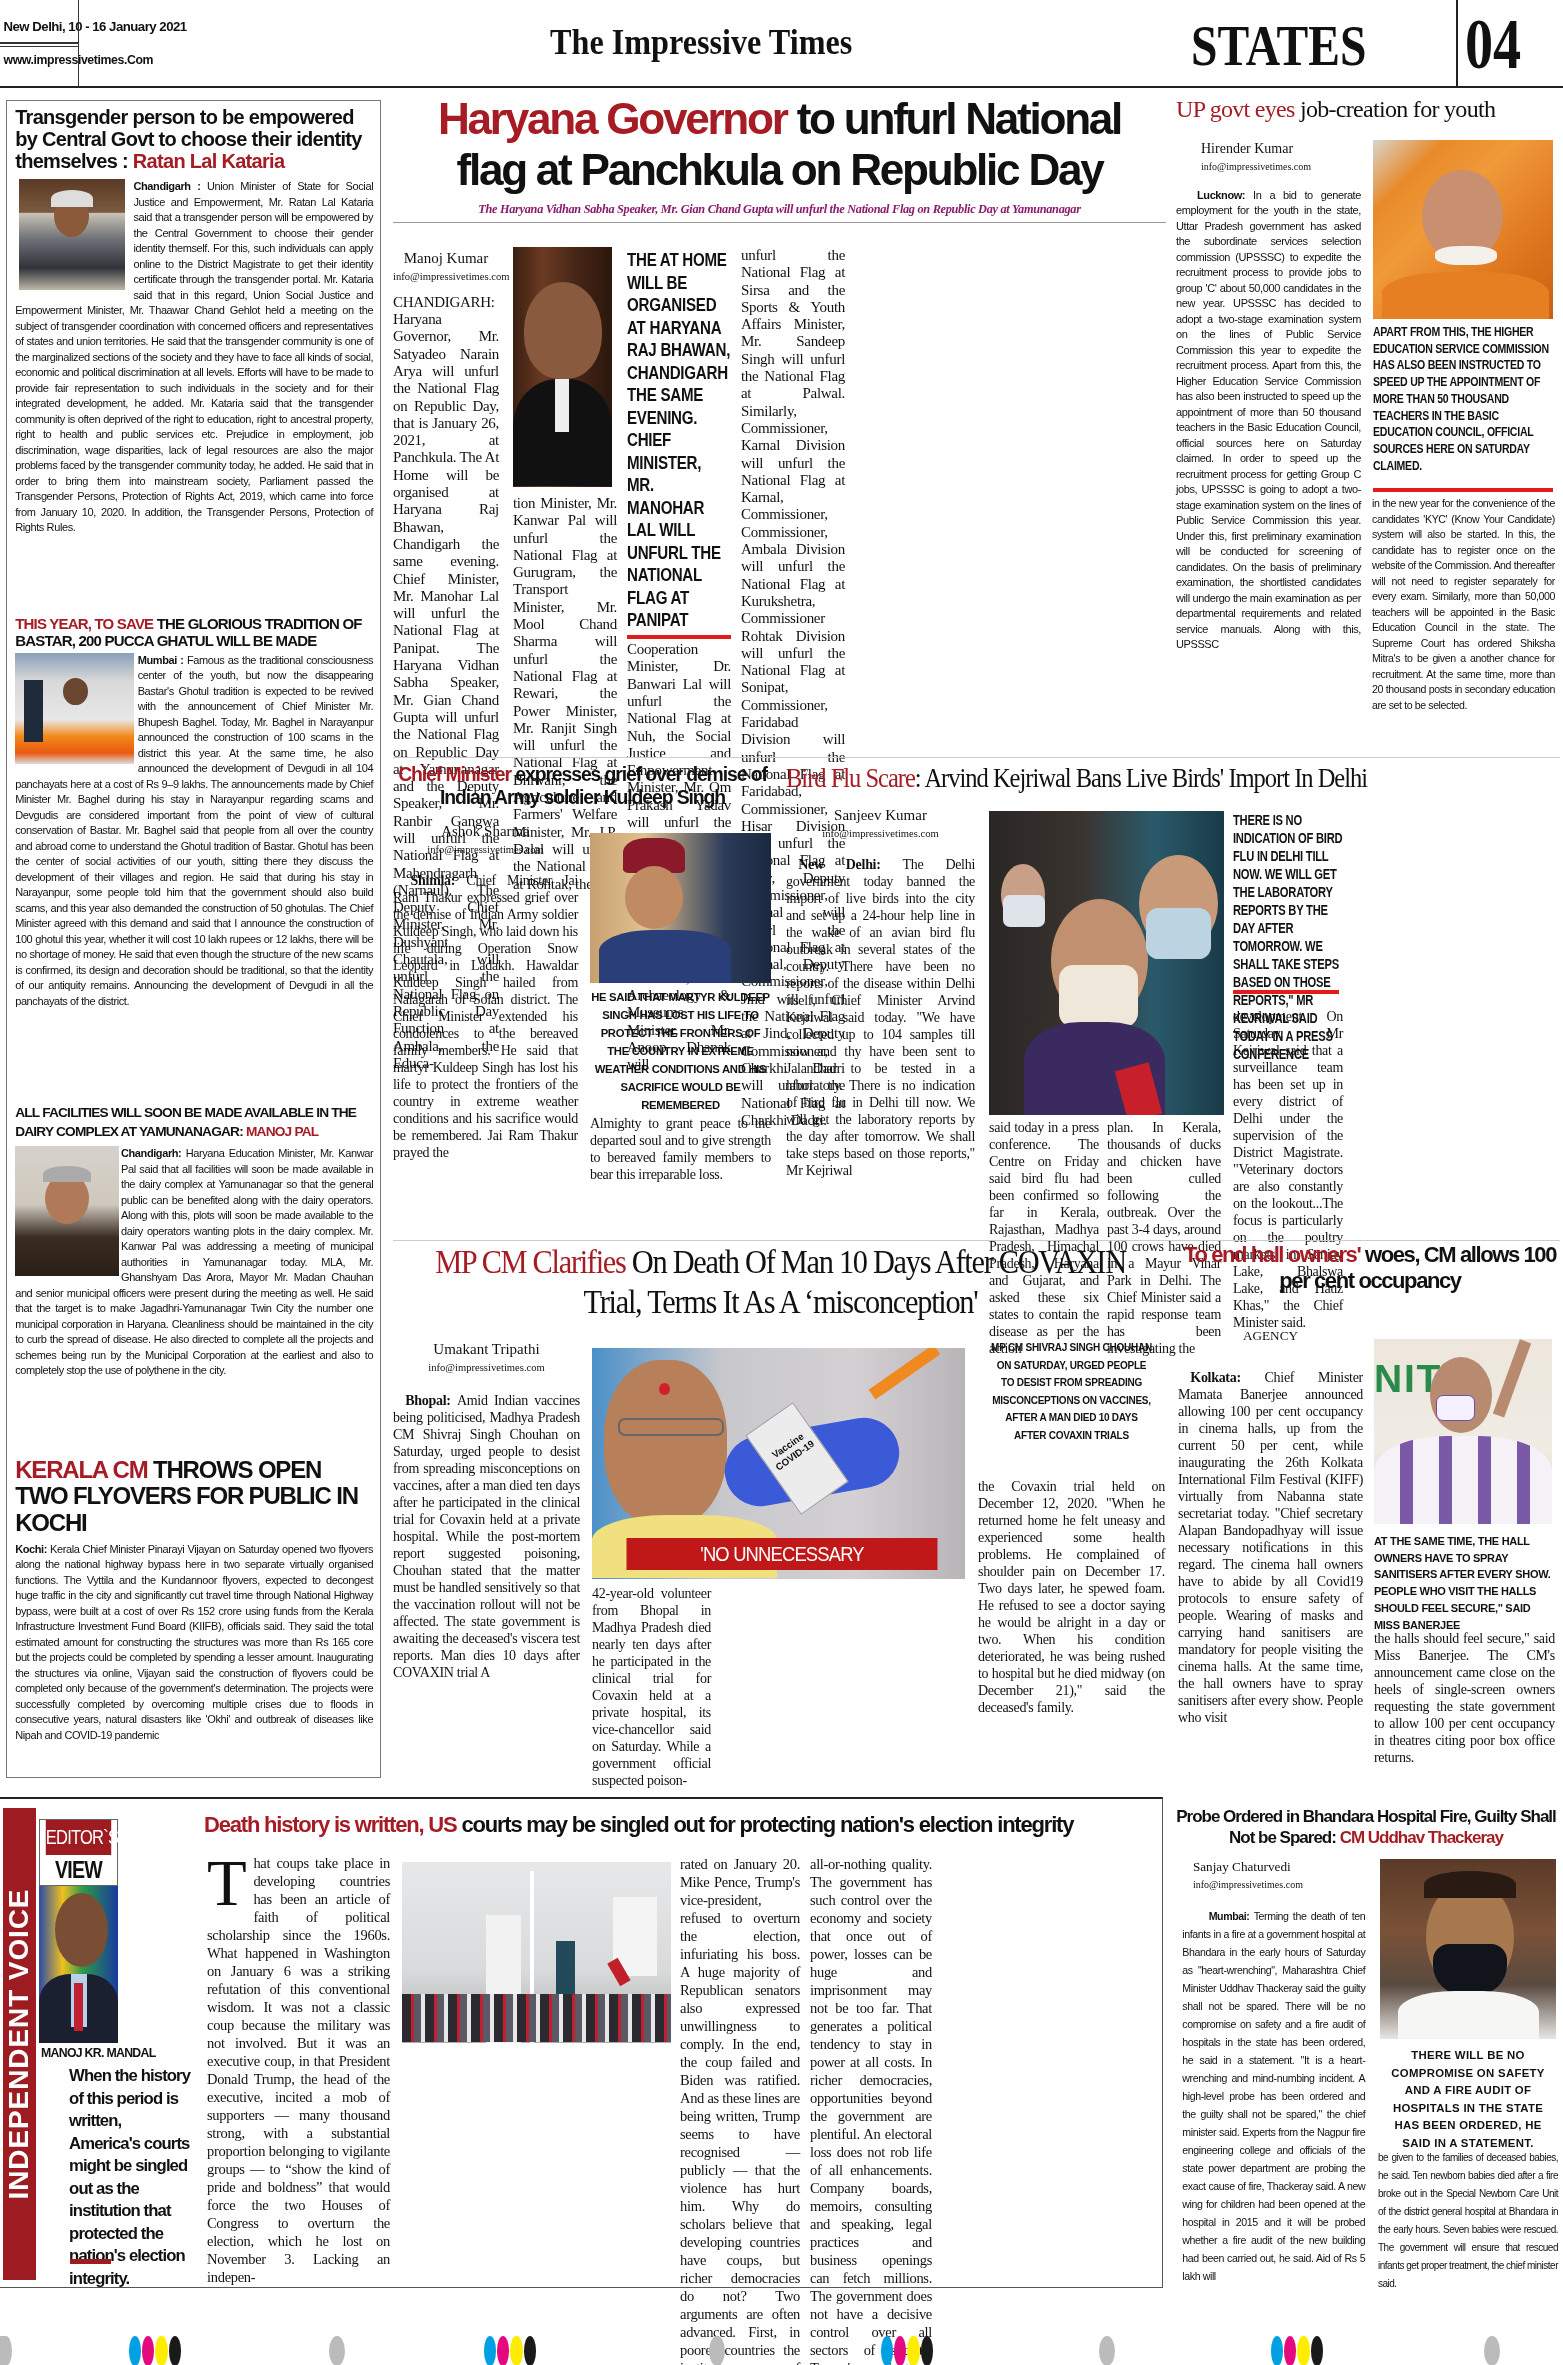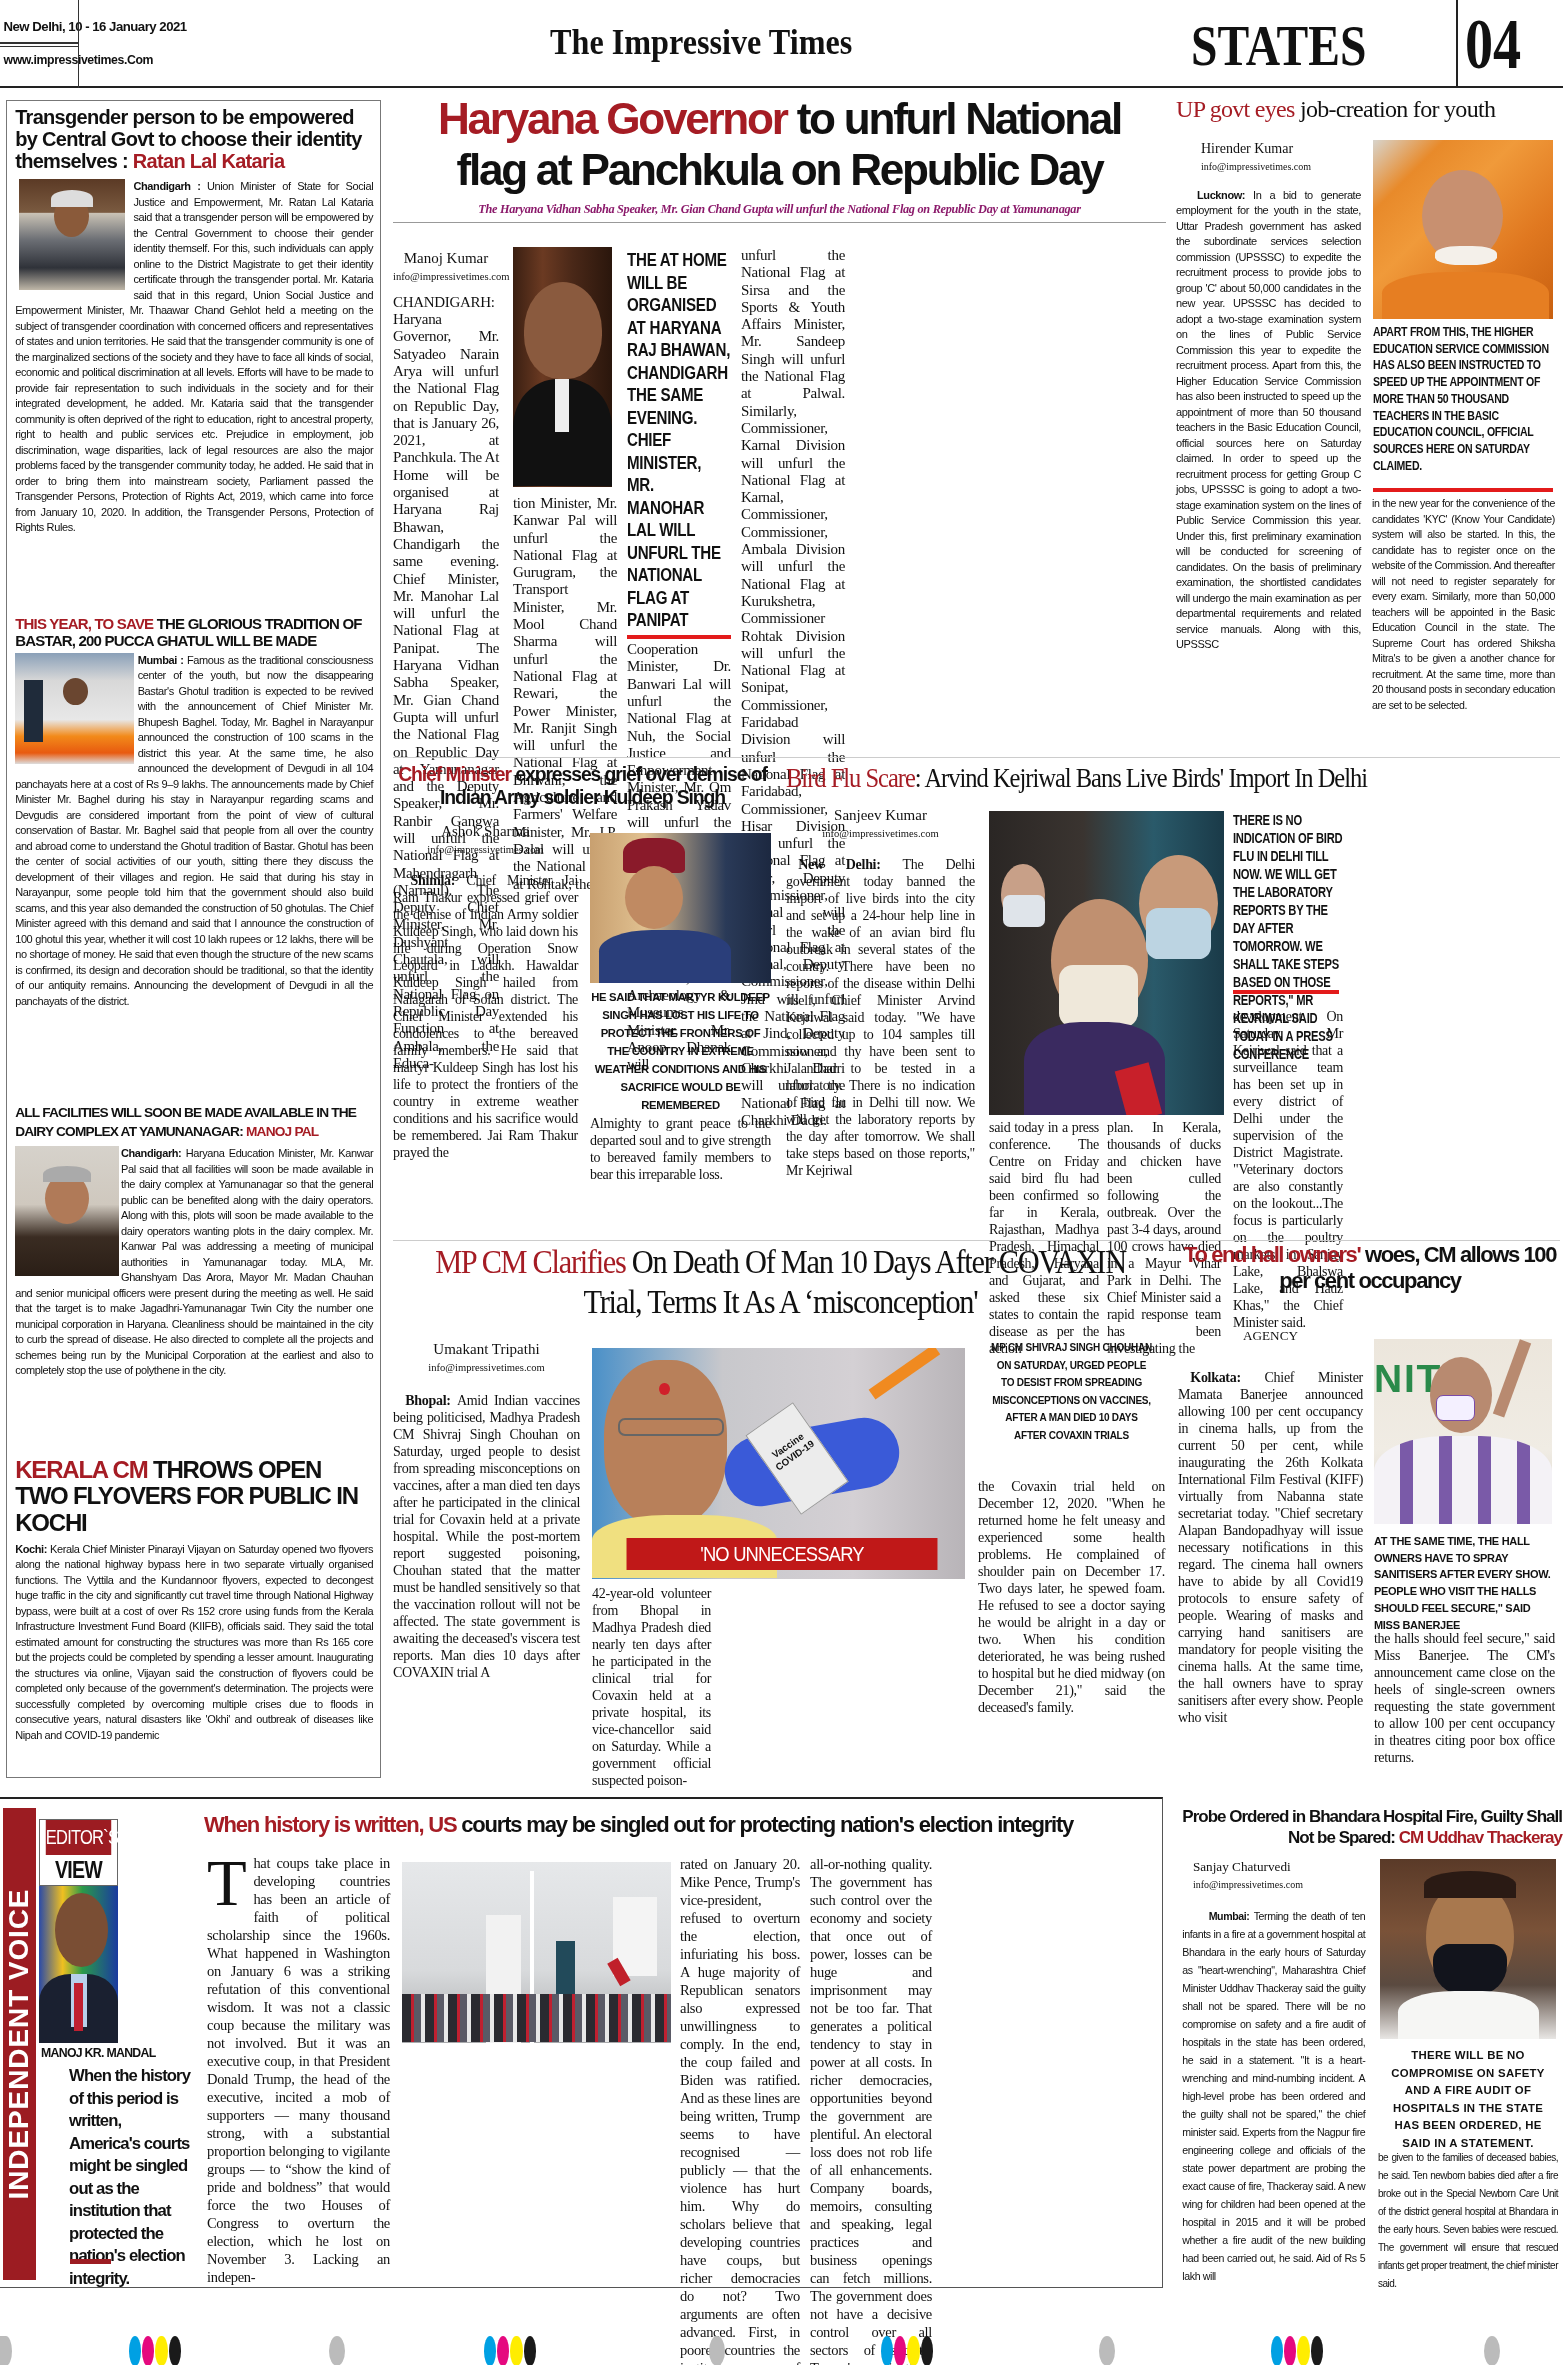--- a/index.html
+++ b/index.html
@@ -235,40 +235,40 @@
     <div style="position:absolute;left:16px;top:7px;width:53px;height:74px;border-radius:50%;background:#7a4e34"></div>
     <div style="position:absolute;left:0;top:88px;width:79px;height:69px;border-radius:40% 40% 0 0;background:#1a2030"></div>
     <div style="position:absolute;left:32px;top:88px;width:16px;height:53px;background:#b8d0ea"></div>
     <div style="position:absolute;left:35px;top:97px;width:8.8px;height:48px;background:#c02030"></div>
   </div>
   <div class="abs sans" style="left:41px;top:247px;font-weight:bold;font-size:12.3px;letter-spacing:-0.7px">MANOJ KR. MANDAL</div>
   <div class="abs sans" style="left:70px;top:266px;width:122px;font-weight:bold;font-size:16.7px;line-height:22.5px;letter-spacing:-0.9px;margin-left:-0.9px">When the history of this period is written, America's courts might be singled out as the institution that protected the nation's election integrity.</div>
   <div class="abs" style="left:70px;top:460px;width:41px;height:5.3px;background:#9c1c22"></div>
 
   <div class="abs sans" style="left:204px;top:11.4px;width:951px;font-weight:bold;font-size:22px;line-height:30px;letter-spacing:-1.2px;white-space:nowrap">
-    <span class="red">When history is written, US</span><span> courts may be singled out for protecting nation's election integrity</span>
+    <span class="red">Death history is written, US</span><span> courts may be singled out for protecting nation's election integrity</span>
   </div>
 
   <div class="abs" style="left:207px;top:55px;width:183px">
     <p class="body-serif" style="font-size:14.5px;line-height:18px"><span style="float:left;font-size:65px;line-height:51px;margin:3.5px 7px 0 0">T</span><span>hat coups take place in developing countries has been an article of faith of political scholarship since the 1960s. What happened in Washington on January 6 was a striking refutation of this conventional wisdom. It was not a classic coup because the military was not involved. But it was an executive coup, in that President Donald Trump, the head of the executive, incited a mob of supporters — many thousand strong, with a substantial proportion belonging to vigilante groups — to “show the kind of pride and boldness” that would force the two Houses of Congress to overturn the election, which he lost on November 3. Lacking an indepen-</span></p>
   </div>
   <div class="pic" style="left:402px;top:63px;width:269px;height:181px;background:linear-gradient(180deg,#e6e8ea 0%,#d8dadc 60%,#a8aaac 100%)">
     <div style="position:absolute;left:128px;top:8.8px;width:3.5px;height:176px;background:#fff"></div>
     <div style="position:absolute;left:84px;top:53px;width:35px;height:132px;background:#f2f2f2"></div>
     <div style="position:absolute;left:211px;top:35px;width:44px;height:79px;background:#f4f4f4"></div>
     <div style="position:absolute;left:154px;top:79px;width:19.4px;height:53px;background:#224a5a"></div>
     <div style="position:absolute;left:211px;top:97px;width:12.3px;height:26.4px;background:#c0202a;transform:rotate(-30deg)"></div>
     <div style="position:absolute;left:0;top:132px;width:269px;height:48px;background:repeating-linear-gradient(90deg,#2a2a30 0,#2a2a30 8.8px,#c02030 8.8px,#c02030 12.3px,#5a5a66 12.3px,#5a5a66 19.4px,#e8e8e8 19.4px,#e8e8e8 23px)"></div>
   </div>
   <p class="abs body-serif" style="left:680px;top:56px;width:120px;font-size:14.5px;line-height:18px">rated on January 20. Mike Pence, Trump's vice-president, refused to overturn the election, infuriating his boss. A huge majority of Republican senators also expressed unwillingness to comply. In the end, the coup failed and Biden was ratified. And as these lines are being written, Trump seems to have recognised — publicly — that the violence has hurt him. Why do scholars believe that developing countries have coups, but richer democracies do not? Two arguments are often advanced. First, in poorer countries the institutions of oversight, being much weaker, crumble under the onslaughts of mighty politicians. Second, politics in developing countries can have an</p>
   <p class="abs body-serif" style="left:810px;top:56px;width:122px;font-size:14.5px;line-height:18px">all-or-nothing quality. The government has such control over the economy and society that once out of power, losses can be huge and imprisonment may not be too far. That generates a political tendency to stay in power at all costs. In richer democracies, opportunities beyond the government are plentiful. An electoral loss does not rob life of all enhancements. Company boards, memoirs, consulting and speaking, legal practices and business openings can fetch millions. The government does not have a decisive control over all sectors of society. Trump's motivations remain open to speculation. Of the two main hypotheses, one is ideological, another personal.</p>
 </div>
 
 <div class="abs" style="left:1170px;top:1797px;width:392px;height:491px">
-  <div class="sans" style="font-weight:bold;font-size:17px;line-height:21px;text-align:right;letter-spacing:-1px;margin-top:8.8px">
+  <div class="sans" style="font-weight:bold;font-size:17px;line-height:21px;text-align:center;letter-spacing:-1px;margin-top:8.8px">
     <span>Probe Ordered in Bhandara Hospital Fire, Guilty Shall Not be Spared: </span><span class="red">CM Uddhav Thackeray</span>
   </div>
   <div class="abs" style="left:12.3px;top:62px;width:183px">
     <div style="padding-left:10.6px;font-family:'Liberation Serif',serif">
         <span style="display:block;font-size:13.2px">Sanjay Chaturvedi</span>
         <span style="display:block;font-size:10px;margin-top:3.5px">info@impressivetimes.com</span>
       </div>
     <p class="body-sans" style="margin-top:17.6px;font-size:10.6px;line-height:18px"><b class="lead" style="padding-left:26.4px">Mumbai: </b><span>Terming the death of ten infants in a fire at a government hospital at Bhandara in the early hours of Saturday as "heart-wrenching", Maharashtra Chief Minister Uddhav Thackeray said the guilty shall not be spared. There will be no compromise on safety and a fire audit of hospitals in the state has been ordered, he said in a statement. "It is a heart-wrenching and mind-numbing incident. A high-level probe has been ordered and the guilty shall not be spared," the chief minister said. Experts from the Nagpur fire engineering college and officials of the state power department are probing the exact cause of fire, Thackeray said. A new wing for children had been opened at the hospital in 2015 and it will be probed whether a fire audit of the new building had been carried out, he said. Aid of Rs 5 lakh will</span></p>
   </div>
   <div class="pic" style="left:210px;top:62px;width:176px;height:180px;background:linear-gradient(180deg,#5a3a28 0%,#7a5238 40%,#5a4a40 70%,#e8e6e4 100%)">

